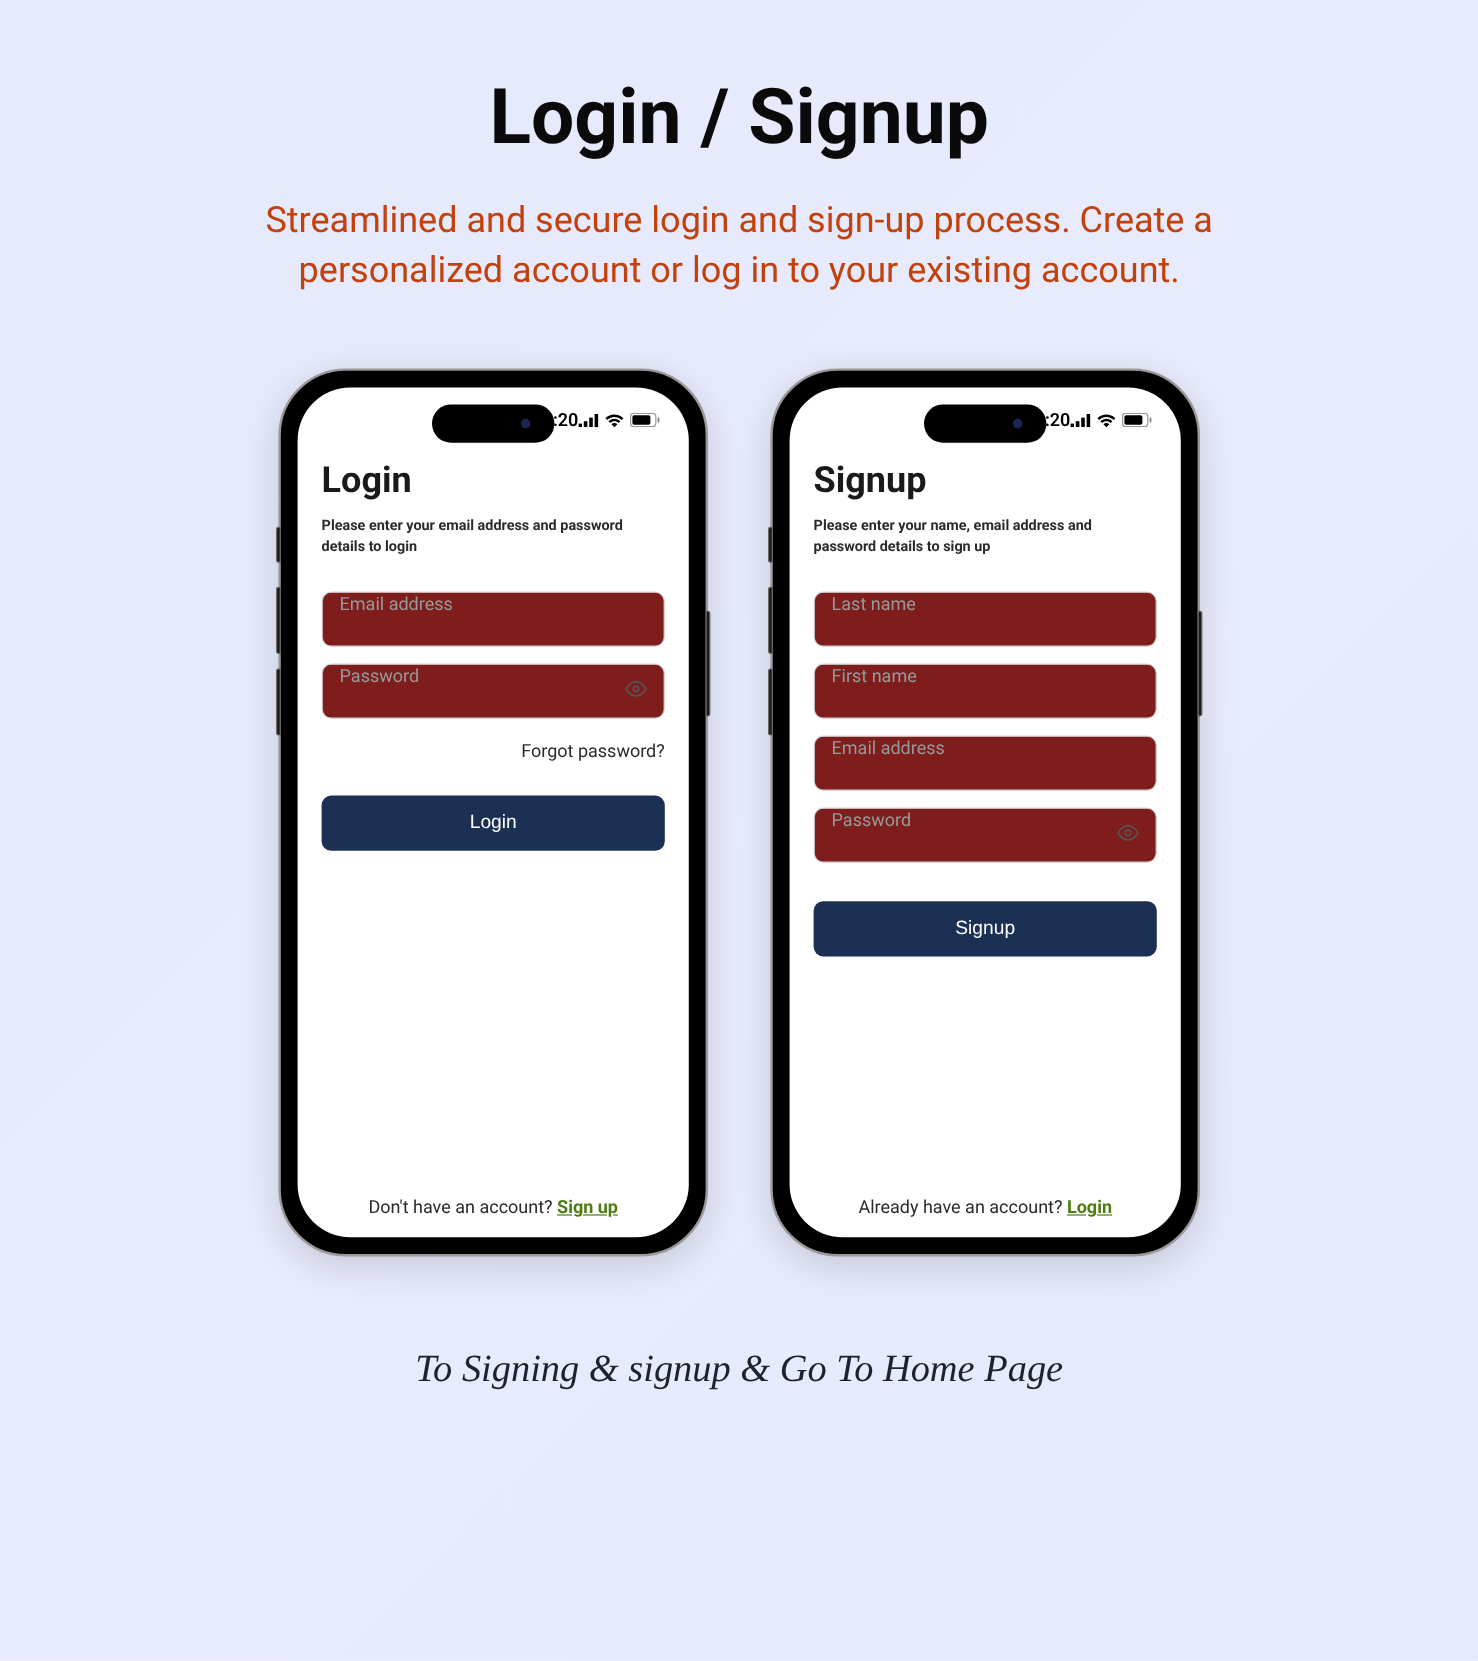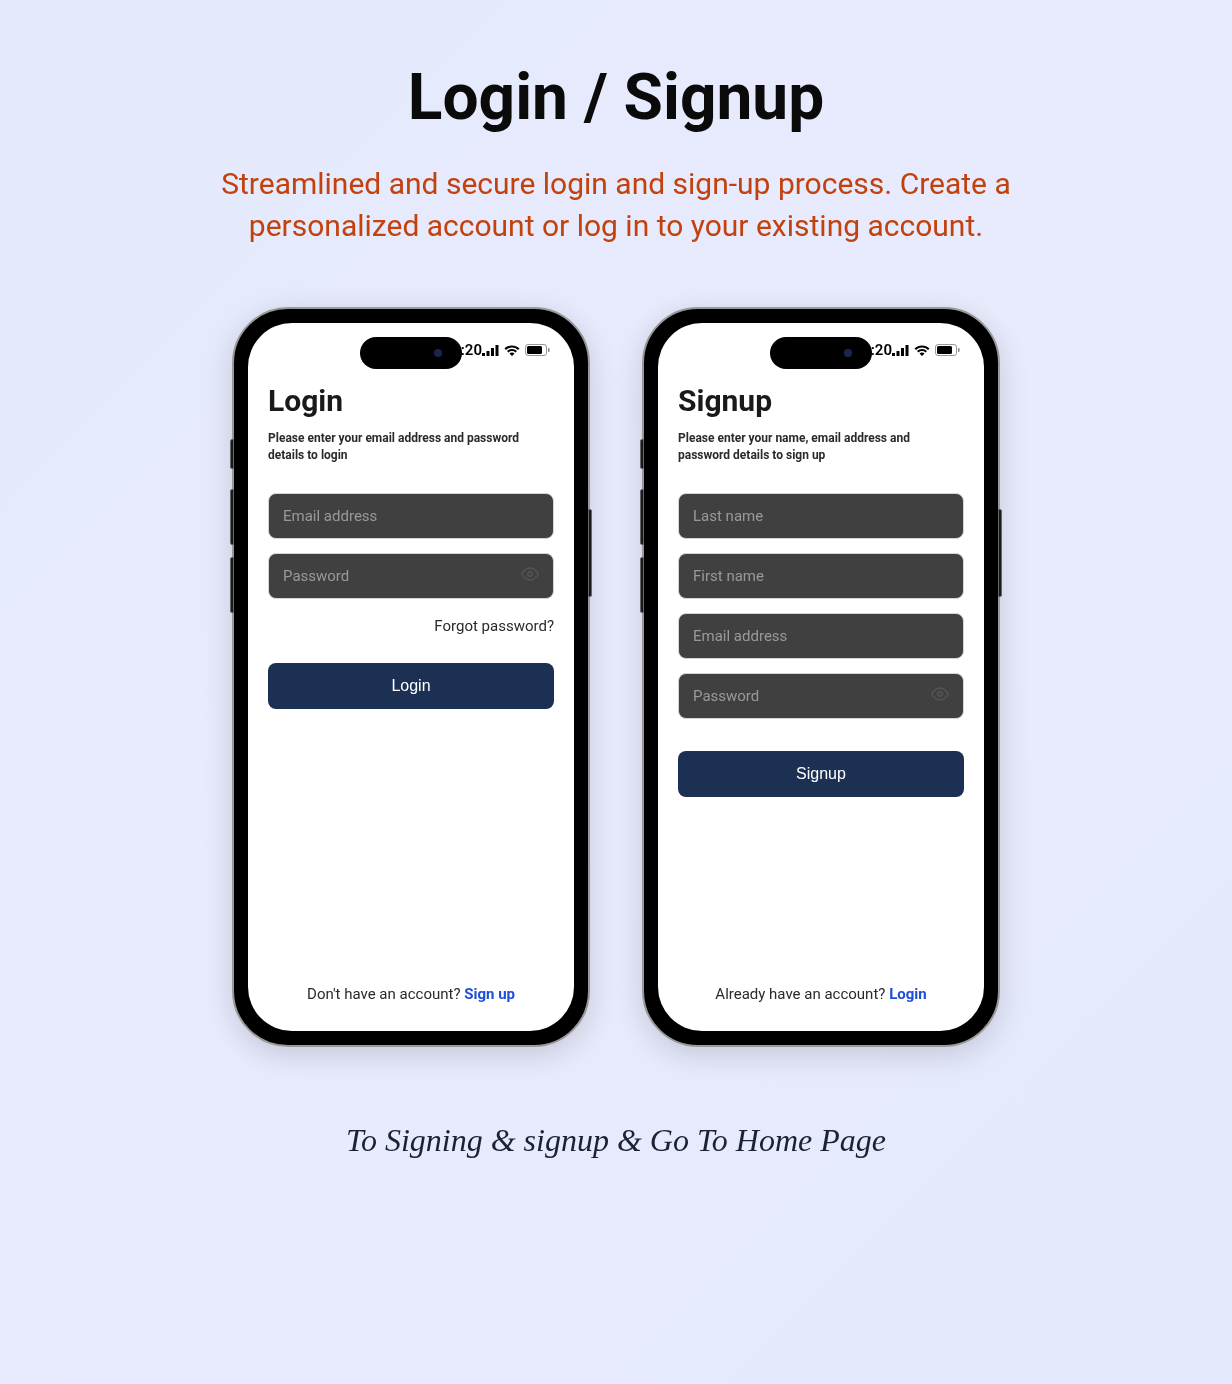--- a/index.html
+++ b/index.html
@@ -118,21 +118,21 @@
     
     .signal-icon, .wifi-icon, .battery-icon {
       display: inline-block;
     }
     
     .signal-icon svg, .wifi-icon svg, .battery-icon svg {
       display: block;
     }
     
     .screen-content {
-      padding: 20px 20px 28px;
+      padding: 20px 20px 16px;
       height: calc(100% - 40px);
       display: flex;
       flex-direction: column;
     }
     
     .screen-title {
       font-size: 30px;
       font-weight: 700;
       color: #1a1a1a;
       margin-bottom: 12px;
@@ -148,23 +148,22 @@
     
     .input-field {
       width: 100%;
       height: 46px;
       border: 1px solid #d5d5d5;
       border-radius: 8px;
       padding: 0 14px;
       font-size: 15px;
       color: #333;
       margin-bottom: 14px;
-      background: #404040;
-      display: flex;
-      align-items: center;
+      background: #7f1d1d;
+      display: flex;
       position: relative;
     }
     
     .input-placeholder {
       color: #999;
       font-size: 15px;
     }
     
     .input-eye {
       position: absolute;
@@ -203,22 +202,23 @@
     
     .bottom-link {
       margin-top: auto;
       text-align: center;
       font-size: 15px;
       color: #2a2a2a;
     }
     
     .bottom-link-action {
       font-weight: 700;
-      color: #1d4ed8;
+      color: #4d7c0f;
       cursor: pointer;
+      text-decoration: underline;
     }
     
     .footer-text {
       margin-top: 75px;
       font-size: 32px;
       font-family: "Brush Script MT", "Segoe Script", cursive;
       font-style: italic;
       color: #1b2230;
       font-weight: 500;
     }

